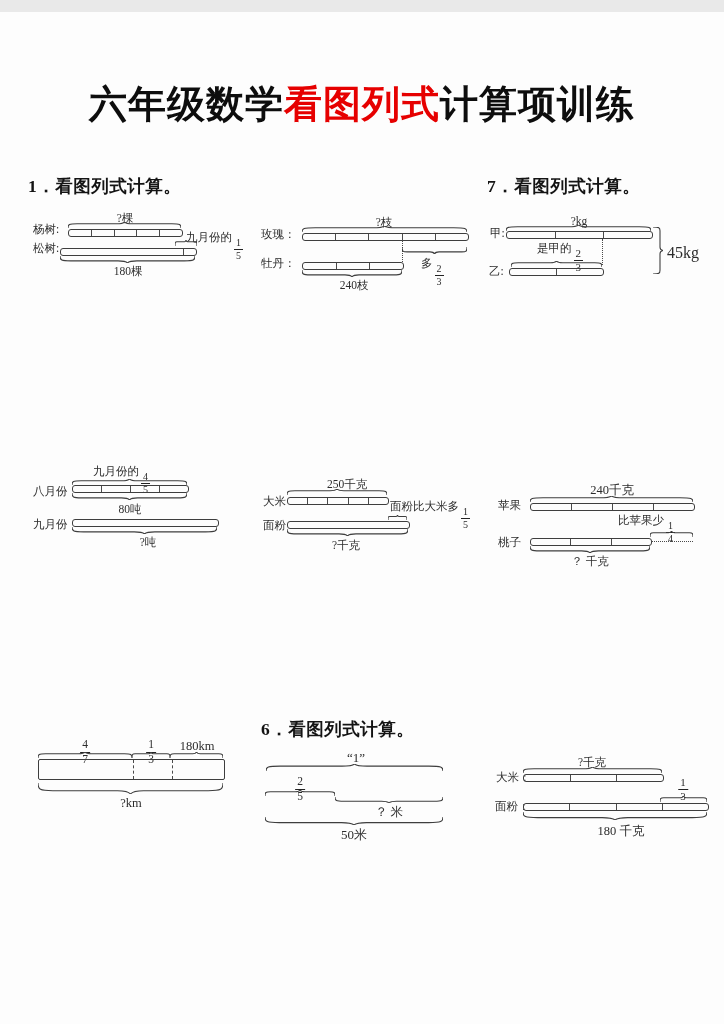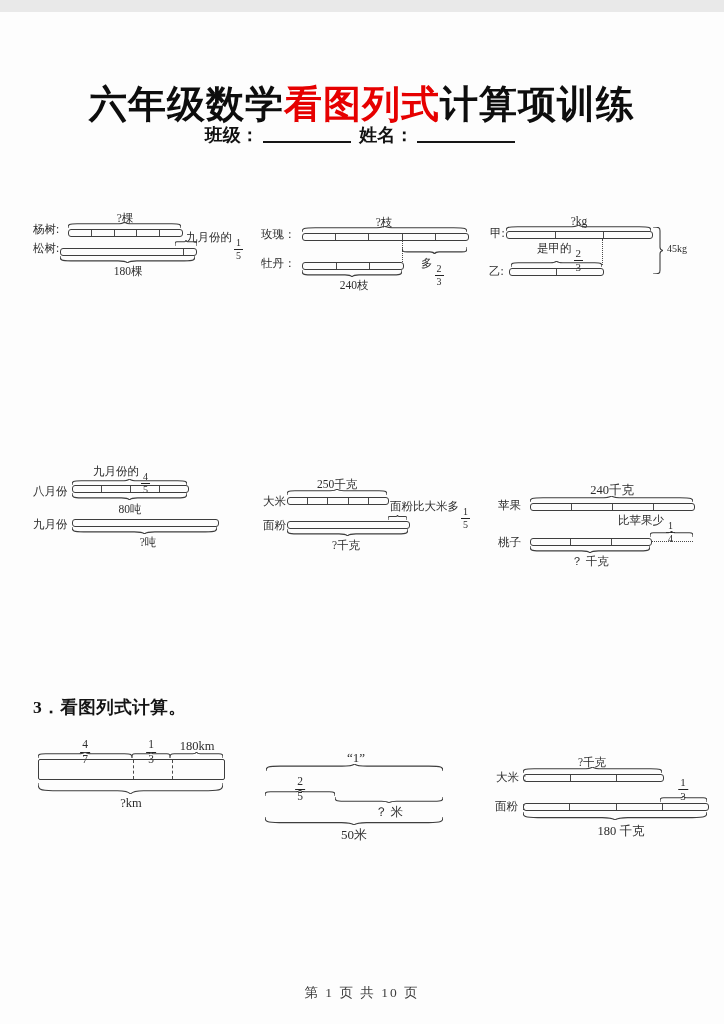--- a/index.html
+++ b/index.html
@@ -55,25 +55,22 @@
     font-size:13.5px;letter-spacing:2px;color:#3d3d3d;
   }
 </style>
 </head>
 <body>
 
 <div class="sheet">
 
   <h1 class="title"><span>六年级数学</span><span class="hl">看图列式</span><span>计算项训练</span></h1>
 
-  <div class="form-line">
-    <span>班级：</span><span class="blank" style="width:88px"></span>
-    <span>姓名：</span><span class="blank" style="width:98px"></span>
-  </div>
-
+
+  <h2 class="ph" style="left:28px;top:162px">1．看图列式计算。</h2>
   <div class="diagram" style="left:20px;top:196px;width:235px;height:75px">
     <span class="lbl c" style="left:105px;top:3px">?棵</span>
     <span class="brace" style="left:48px;top:14px;width:113px;height:6px">
         <svg viewBox="0 0 100 10" preserveAspectRatio="none">
           <path d="M0,10 C0,4 1,3 8,3 L43,3 C47,3 49,2 50,0 C51,2 53,3 57,3 L92,3 C99,3 100,4 100,10" fill="none" stroke="#3e3e3e" stroke-width="1.1" vector-effect="non-scaling-stroke"></path>
         </svg>
       </span>
     <span class="lbl" style="left:13px;top:14px">杨树:</span>
     <div class="bar" style="left:48px;top:21px;width:113px">
         <span class="sg"></span>
@@ -136,40 +133,41 @@
         <span class="sg"></span>
       </div>
     <span class="brace" style="left:44px;top:60px;width:100px;height:7px">
         <svg viewBox="0 0 100 10" preserveAspectRatio="none">
           <path d="M0,0 C0,6 1,7 8,7 L43,7 C47,7 49,8 50,10 C51,8 53,7 57,7 L92,7 C99,7 100,6 100,0" fill="none" stroke="#3e3e3e" stroke-width="1.1" vector-effect="non-scaling-stroke"></path>
         </svg>
       </span>
     <span class="lbl c" style="left:96px;top:68px">240枝</span>
   </div>
 
+  <h2 class="ph" style="left:487px;top:162px">7．看图列式计算。</h2>
   <div class="diagram" style="left:485px;top:200px;width:239px;height:75px">
     <span class="lbl c" style="left:94px;top:2px">?kg</span>
     <span class="brace" style="left:21px;top:13px;width:145px;height:6px">
         <svg viewBox="0 0 100 10" preserveAspectRatio="none">
           <path d="M0,10 C0,4 1,3 8,3 L43,3 C47,3 49,2 50,0 C51,2 53,3 57,3 L92,3 C99,3 100,4 100,10" fill="none" stroke="#3e3e3e" stroke-width="1.1" vector-effect="non-scaling-stroke"></path>
         </svg>
       </span>
     <span class="lbl" style="left:5px;top:14px">甲:</span>
     <div class="bar" style="left:21px;top:19px;width:145px">
         <span class="sg"></span>
         <span class="sg"></span>
         <span class="sg"></span>
       </div>
     <span class="vdot" style="left:117px;top:27px;height:26px"></span>
     <span class="brace" style="left:168px;top:15px;width:10px;height:47px">
         <svg viewBox="0 0 10 100" preserveAspectRatio="none">
           <path d="M0,0 C6,0 7,1 7,8 L7,43 C7,47 8,49 10,50 C8,51 7,53 7,57 L7,92 C7,99 6,100 0,100" fill="none" stroke="#3e3e3e" stroke-width="1.1" vector-effect="non-scaling-stroke"></path>
         </svg>
       </span>
-    <span class="lbl" style="left:182px;top:31px;font-size:10px">45kg</span>
+    <span class="lbl" style="left:182px;top:31px;font-size:16px">45kg</span>
     <span class="lbl" style="left:52px;top:29px"><span>是甲的</span><span class="frac" style="font-size:11px">
           <span class="fn">2</span>
           <span class="fd">3</span>
         </span></span>
     <span class="brace" style="left:26px;top:49px;width:91px;height:6px">
         <svg viewBox="0 0 100 10" preserveAspectRatio="none">
           <path d="M0,10 C0,4 1,3 8,3 L43,3 C47,3 49,2 50,0 C51,2 53,3 57,3 L92,3 C99,3 100,4 100,10" fill="none" stroke="#3e3e3e" stroke-width="1.1" vector-effect="non-scaling-stroke"></path>
         </svg>
       </span>
     <span class="lbl" style="left:4px;top:52px">乙:</span>
@@ -208,21 +206,21 @@
       </div>
     <span class="brace" style="left:52px;top:65px;width:145px;height:7px">
         <svg viewBox="0 0 100 10" preserveAspectRatio="none">
           <path d="M0,0 C0,6 1,7 8,7 L43,7 C47,7 49,8 50,10 C51,8 53,7 57,7 L92,7 C99,7 100,6 100,0" fill="none" stroke="#3e3e3e" stroke-width="1.1" vector-effect="non-scaling-stroke"></path>
         </svg>
       </span>
     <span class="lbl c" style="left:128px;top:73px">?吨</span>
   </div>
 
   <div class="diagram" style="left:258px;top:462px;width:218px;height:80px">
-    <span class="lbl c" style="left:79px;top:3px">250千克</span>
+    <span class="lbl c" style="left:89px;top:3px">250千克</span>
     <span class="brace" style="left:29px;top:15px;width:100px;height:6px">
         <svg viewBox="0 0 100 10" preserveAspectRatio="none">
           <path d="M0,10 C0,4 1,3 8,3 L43,3 C47,3 49,2 50,0 C51,2 53,3 57,3 L92,3 C99,3 100,4 100,10" fill="none" stroke="#3e3e3e" stroke-width="1.1" vector-effect="non-scaling-stroke"></path>
         </svg>
       </span>
     <span class="lbl" style="left:5px;top:20px">大米</span>
     <div class="bar" style="left:29px;top:23px;width:100px">
         <span class="sg"></span>
         <span class="sg"></span>
         <span class="sg"></span>
@@ -281,21 +279,20 @@
       </div>
     <span class="hdot" style="left:166px;top:61px;width:42px"></span>
     <span class="brace" style="left:45px;top:66px;width:120px;height:7px">
         <svg viewBox="0 0 100 10" preserveAspectRatio="none">
           <path d="M0,0 C0,6 1,7 8,7 L43,7 C47,7 49,8 50,10 C51,8 53,7 57,7 L92,7 C99,7 100,6 100,0" fill="none" stroke="#3e3e3e" stroke-width="1.1" vector-effect="non-scaling-stroke"></path>
         </svg>
       </span>
     <span class="lbl c" style="left:105px;top:74px">？ 千克</span>
   </div>
 
-  <h2 class="ph" style="left:33px;top:683px">3．看图列式计算。</h2>
   <div class="diagram" style="left:20px;top:718px;width:225px;height:85px">
     <span class="lbl c" style="left:65px;top:2px"><span class="frac" style="font-size:11.5px">
           <span class="fn">4</span>
           <span class="fd">7</span>
         </span></span>
     <span class="lbl c" style="left:131px;top:2px"><span class="frac" style="font-size:11.5px">
           <span class="fn">1</span>
           <span class="fd">3</span>
         </span></span>
     <span class="lbl c" style="left:177px;top:9px;font-size:12.5px">180km</span>
@@ -320,20 +317,21 @@
         <span class="sg"></span>
       </div>
     <span class="brace" style="left:18px;top:53px;width:185px;height:11px">
         <svg viewBox="0 0 100 10" preserveAspectRatio="none">
           <path d="M0,0 C0,6 1,7 8,7 L43,7 C47,7 49,8 50,10 C51,8 53,7 57,7 L92,7 C99,7 100,6 100,0" fill="none" stroke="#3e3e3e" stroke-width="1.1" vector-effect="non-scaling-stroke"></path>
         </svg>
       </span>
     <span class="lbl c" style="left:111px;top:66px;font-size:12.5px">?km</span>
   </div>
 
+  <h2 class="ph" style="left:261px;top:705px">6．看图列式计算。</h2>
   <div class="diagram" style="left:258px;top:738px;width:215px;height:95px">
     <span class="lbl c" style="left:98px;top:0;font-size:13px">“1”</span>
     <span class="brace" style="left:8px;top:14px;width:177px;height:7px">
         <svg viewBox="0 0 100 10" preserveAspectRatio="none">
           <path d="M0,10 C0,4 1,3 8,3 L43,3 C47,3 49,2 50,0 C51,2 53,3 57,3 L92,3 C99,3 100,4 100,10" fill="none" stroke="#3e3e3e" stroke-width="1.1" vector-effect="non-scaling-stroke"></path>
         </svg>
       </span>
     <span class="lbl c" style="left:42px;top:19px"><span class="frac" style="font-size:11.5px">
           <span class="fn">2</span>
           <span class="fd">5</span>
@@ -387,15 +385,14 @@
         <span class="sg"></span>
       </div>
     <span class="brace" style="left:38px;top:57px;width:184px;height:8px">
         <svg viewBox="0 0 100 10" preserveAspectRatio="none">
           <path d="M0,0 C0,6 1,7 8,7 L43,7 C47,7 49,8 50,10 C51,8 53,7 57,7 L92,7 C99,7 100,6 100,0" fill="none" stroke="#3e3e3e" stroke-width="1.1" vector-effect="non-scaling-stroke"></path>
         </svg>
       </span>
     <span class="lbl c" style="left:136px;top:69px;font-size:12.5px">180 千克</span>
   </div>
 
-  <div class="footer">第 1 页 共 10 页</div>
 
 </div>
 
 </body></html>

